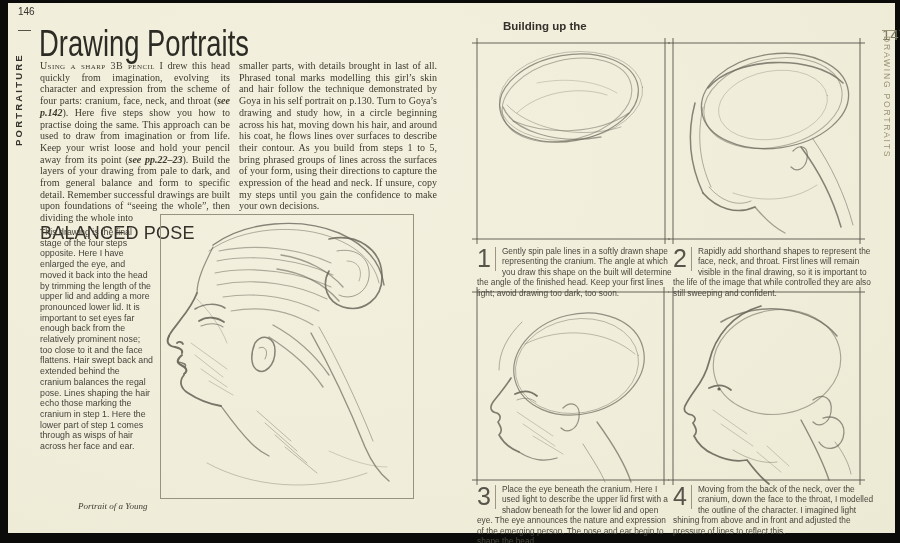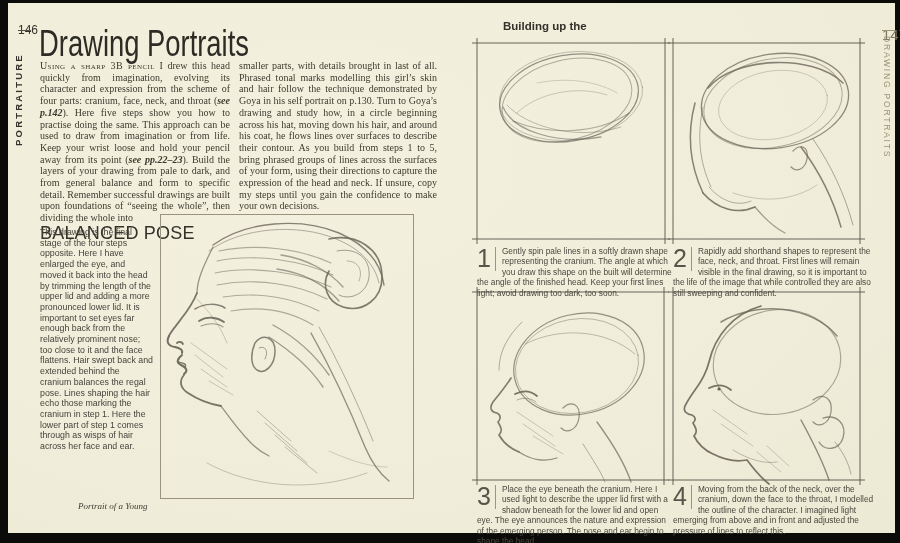--- a/index.html
+++ b/index.html
@@ -2,21 +2,21 @@
 <html><head>
 <meta charset="utf-8">
 <style>
   html,body{margin:0;padding:0;}
   body{width:900px;height:543px;background:#0b0b09;position:relative;overflow:hidden;
        font-family:"Liberation Sans",sans-serif;}
   .paper{position:absolute;left:8px;top:3px;width:887px;height:530px;
          background:radial-gradient(ellipse at 35% 30%, #f3f0df 0%, #f0edda 60%, #ece9d4 100%);}
 
   
-  .pagenum-left{position:absolute;left:10px;top:20px;font-size:12px;color:#35332b;}
+  .pagenum-left{position:absolute;left:10px;top:3px;font-size:10px;color:#35332b;}
   .rule-left{position:absolute;left:10px;top:27px;width:13px;border-top:1px solid #55524a;}
   .edge-label-left{position:absolute;left:5px;top:33px;height:110px;
       writing-mode:vertical-rl;transform:rotate(180deg);
       font-weight:bold;font-size:9.5px;letter-spacing:2.2px;color:#34322a;}
   .title{position:absolute;left:31px;top:20px;margin:0;font-weight:400;font-size:37px;
       color:#2c2b24;transform:scaleX(0.74);transform-origin:left top;white-space:nowrap;
       letter-spacing:0px;}
   .intro{position:absolute;left:32px;top:57px;width:397px;display:flex;gap:9px;
       font-family:"Liberation Serif",serif;font-size:10px;line-height:11.7px;color:#3e3a2f;
       text-align:justify;}
@@ -234,16 +234,16 @@
   <div class="step s2">
     <span class="num">2</span>
     <p>Rapidly add shorthand shapes to represent the face, neck, and throat. First lines will remain visible in the final drawing, so it is important to the life of the image that while controlled they are also still sweeping and confident.</p>
   </div>
   <div class="step s3">
     <span class="num">3</span>
     <p>Place the eye beneath the cranium. Here I used light to describe the upper lid first with a shadow beneath for the lower lid and open eye. The eye announces the nature and expression of the emerging person. The nose and ear begin to shape the head.</p>
   </div>
   <div class="step s4">
     <span class="num">4</span>
-    <p>Moving from the back of the neck, over the cranium, down the face to the throat, I modelled the outline of the character. I imagined light emerging from above and in front and adjusted the pressure of lines to reflect this.</p>
+    <p>Moving from the back of the neck, over the cranium, down the face to the throat, I modelled the outline of the character. I imagined light shining from above and in front and adjusted the pressure of lines to reflect this.</p>
   </div>
 
 </div>
 
 </body></html>

